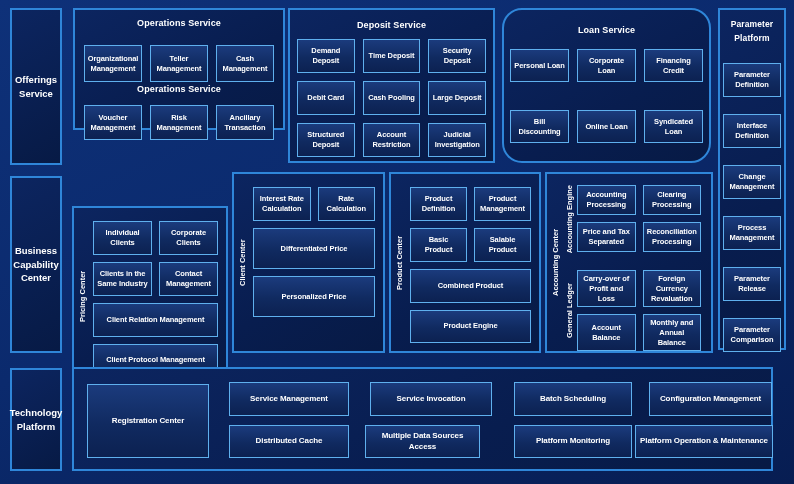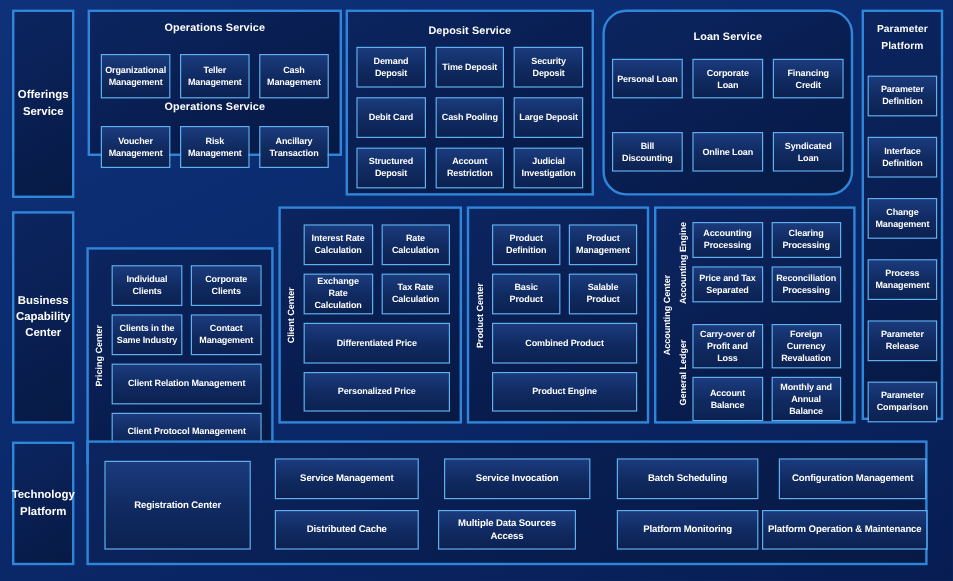--- a/index.html
+++ b/index.html
@@ -191,24 +191,20 @@
     </div>
   </div>
 
   <div class="panel vpanel client-panel">
     <div class="vlabel">Client Center</div>
     <div class="content">
       <div class="pair">
         <div class="box">Interest Rate Calculation</div>
         <div class="box">Rate Calculation</div>
       </div>
-      <div class="pair">
-        <div class="box">Exchange Rate Calculation</div>
-        <div class="box">Tax Rate Calculation</div>
-      </div>
       <div class="box wide">Differentiated Price</div>
       <div class="box wide">Personalized Price</div>
     </div>
   </div>
 
   <div class="panel vpanel product-panel">
     <div class="vlabel">Product Center</div>
     <div class="content">
       <div class="pair">
         <div class="box">Product Definition</div>

